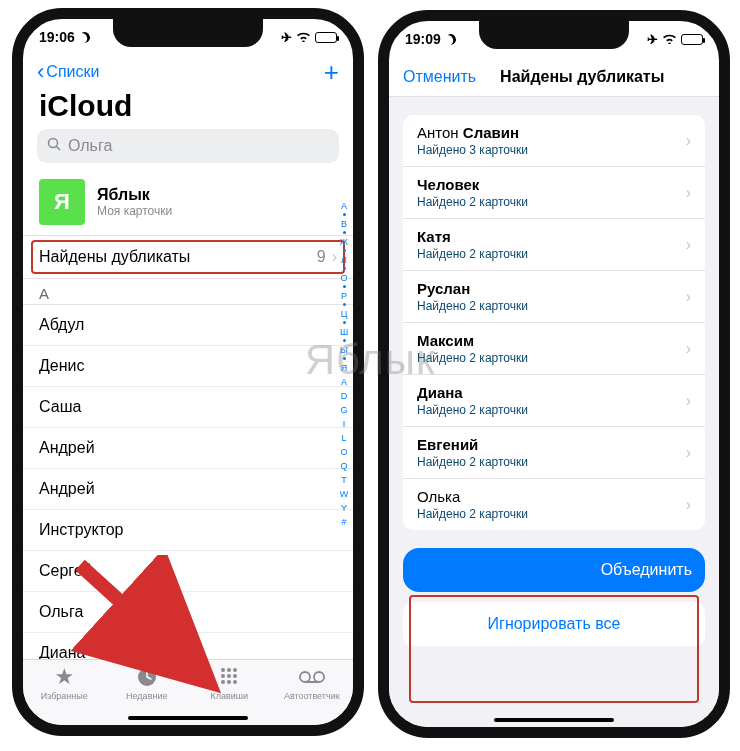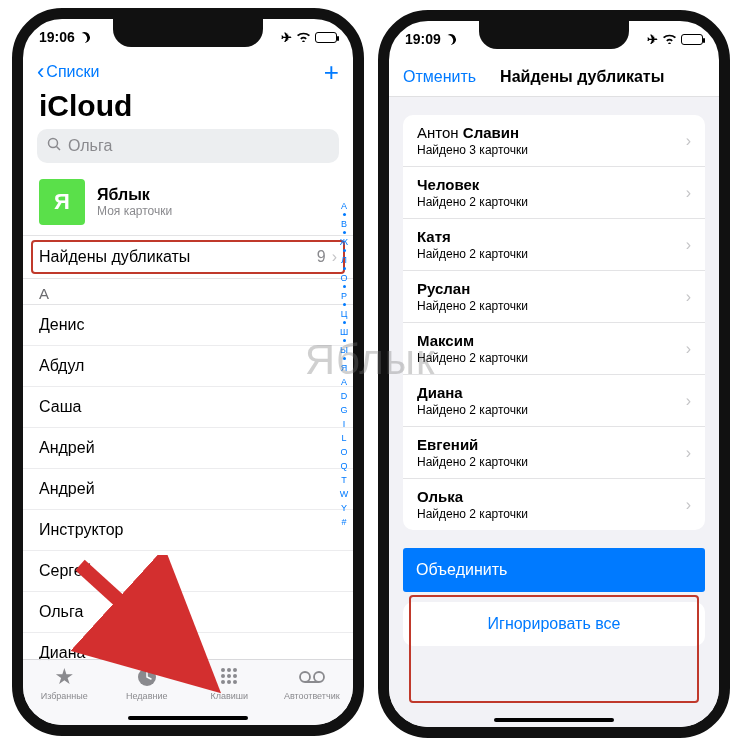--- a/index.html
+++ b/index.html
@@ -80,24 +80,24 @@
   
   .right .navbar2 { display: flex; align-items: center; padding: 6px 14px; height: 40px; gap: 24px; border-bottom: 0.5px solid #e0e0e2;}
   .navbar2 .cancel { color: #007aff; font-size: 16px; }
   .navbar2 .title { font-size: 16px; font-weight: 600; flex: 1; }
   .right .body { background: #f2f2f6; height: 630px; padding-top: 18px; overflow: hidden; }
   .card-list { background: #fff; margin: 0 14px; border-radius: 10px; overflow: hidden; }
   .dup-item { padding: 9px 14px; border-bottom: 0.5px solid #e3e3e5; display: flex; justify-content: space-between; align-items: center; }
   .dup-item:last-child { border-bottom: none; }
   .dup-item .nm { font-size: 15px; }
   .dup-item .nm .bold { font-weight: 600; }
-  .dup-item .sb { font-size: 12px; color: #000000; margin-top: 2px; }
+  .dup-item .sb { font-size: 12px; color: #0c4a6e; margin-top: 2px; }
   .dup-item .chev { color: #c5c5c7; font-size: 16px; }
 
-  .btn-merge { margin: 18px 14px 0; background: #007aff; color: #fff; text-align: left; padding: 13px; border-radius: 3px; font-size: 16px; }
+  .btn-merge { margin: 18px 14px 0; background: #007aff; color: #fff; text-align: right; padding: 13px; border-radius: 16px; font-size: 16px; }
   .btn-ignore { margin: 10px 14px 0; background: #fff; color: #007aff; text-align: center; padding: 13px; border-radius: 10px; font-size: 16px; }
   .highlight-btns { position: absolute; left: 20px; right: 20px; bottom: 24px; height: 108px; border: 2px solid #c0392b; border-radius: 4px; pointer-events: none; }
 
   
   .arrow { position: absolute; left: 70px; top: 555px; z-index: 100; pointer-events: none; }
 
   
   .watermark {
     position: absolute; left: 50%; top: 48%; transform: translate(-50%,-50%);
     font-size: 42px; color: rgba(120,120,120,0.35); font-weight: 400; z-index: 200; pointer-events: none;
@@ -159,22 +159,22 @@
       <span class="count">
         <span>9</span>
         <span class="chev">›</span>
       </span>
       <div class="highlight-dup"></div>
     </div>
 
     <div class="contact-list">
       <div class="section-letter">А</div>
       <div id="contacts-container">
+          <div class="contact-row">Абдул</div>
           <div class="contact-row">Денис</div>
-          <div class="contact-row">Абдул</div>
           <div class="contact-row">Саша</div>
           <div class="contact-row">Андрей</div>
           <div class="contact-row">Андрей</div>
           <div class="contact-row">Инструктор</div>
           <div class="contact-row">Сергей</div>
           <div class="contact-row">Ольга</div>
           <div class="contact-row">Диана</div>
         </div>
     </div>
 
@@ -324,21 +324,21 @@
           </div>
           <div class="dup-item">
             <div>
               <div class="nm" style="font-weight: 600;">Евгений</div>
               <div class="sb">Найдено 2 карточки</div>
             </div>
             <span class="chev">›</span>
           </div>
           <div class="dup-item">
             <div>
-              <div class="nm" style="font-weight: 700;">Олька</div>
+              <div class="nm" style="font-weight: 400;">Олька</div>
               <div class="sb">Найдено 2 карточки</div>
             </div>
             <span class="chev">›</span>
           </div>
         </div>
       <div class="btn-merge">Объединить</div>
       <div class="btn-ignore">Игнорировать все</div>
     </div>
     <div class="highlight-btns"></div>
     <div class="home-ind"></div>

